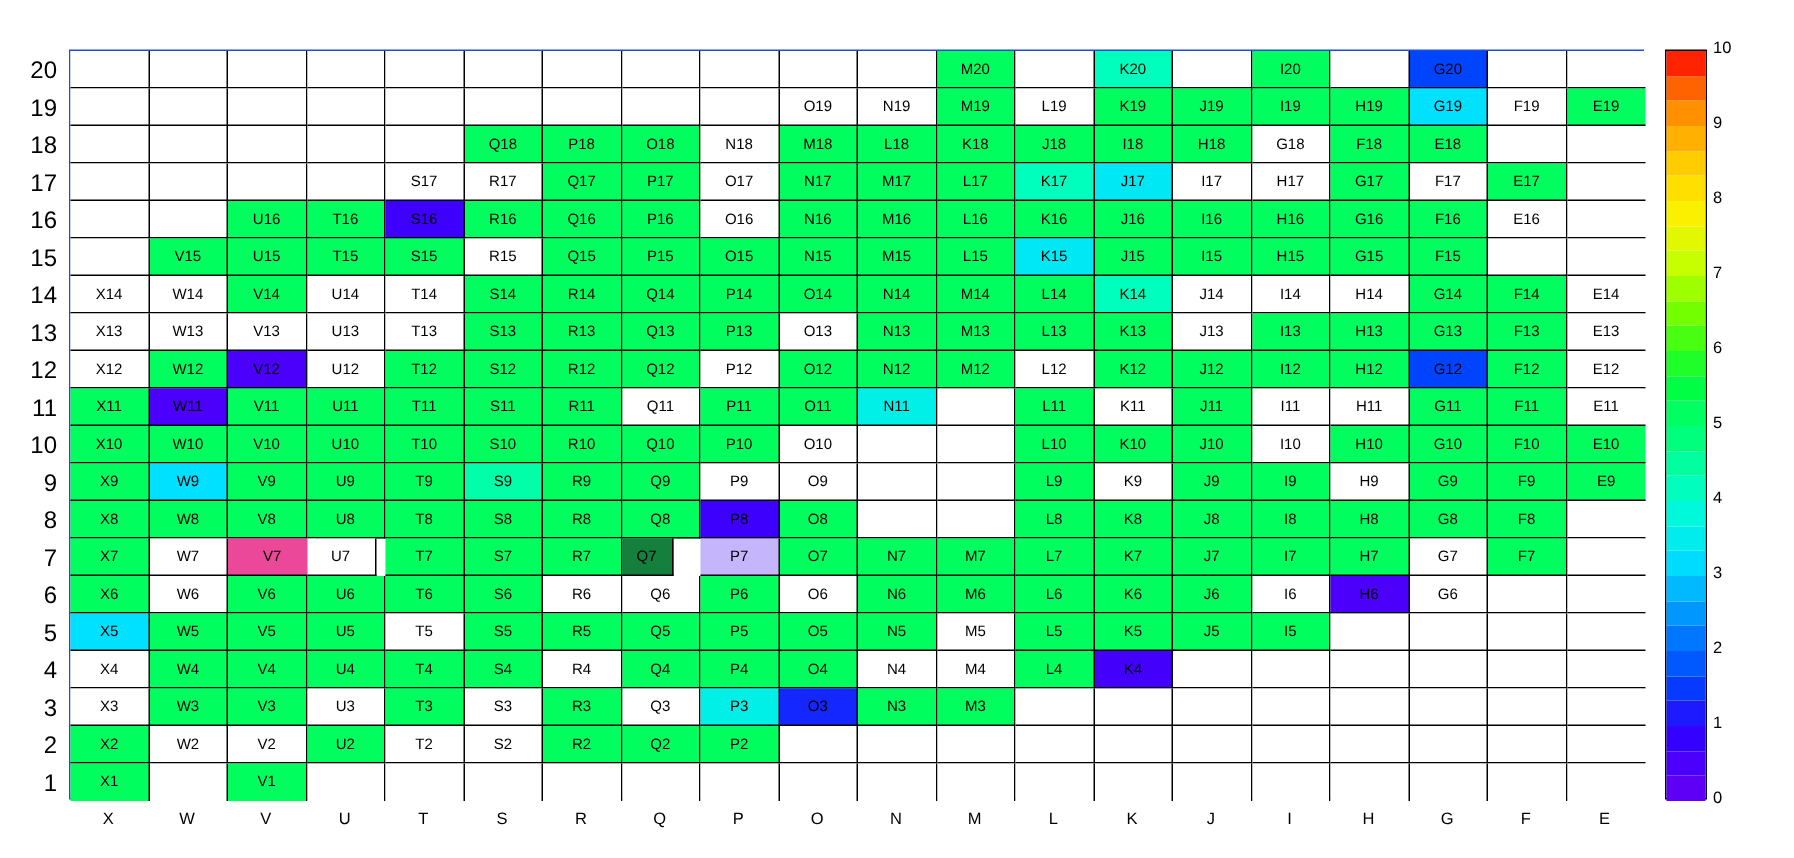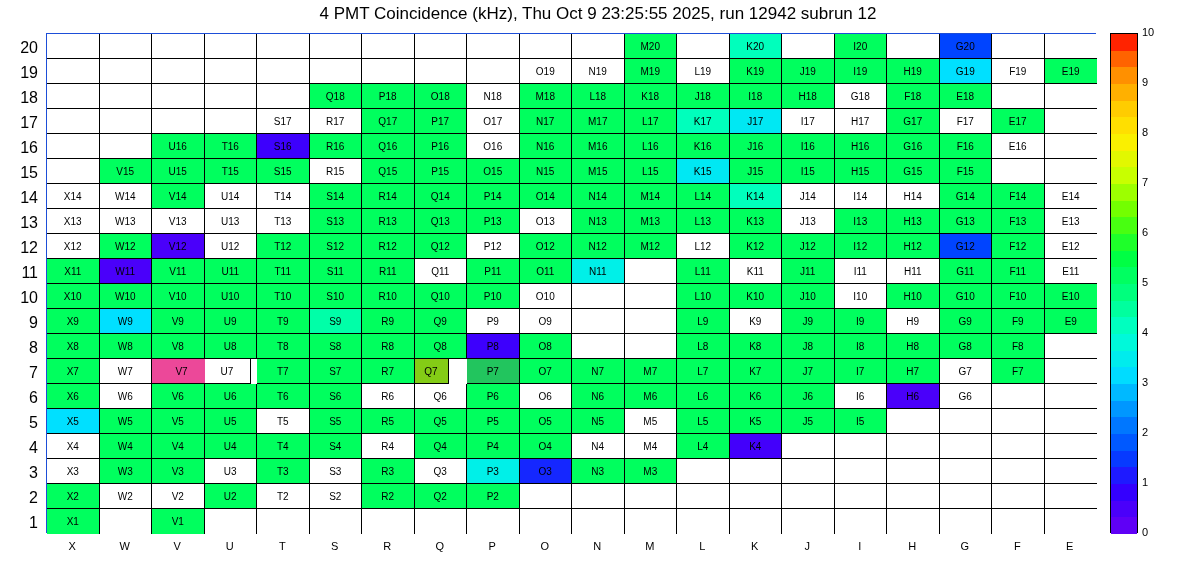--- a/index.html
+++ b/index.html
@@ -46,21 +46,20 @@
   .cseg{position:absolute;left:0;width:100%;}
   .cbtick{
     position:absolute;left:1142px;font-size:11px;color:#000;
   }
 </style>
 </head>
 <body>
 
 <div id="root">
 
-  <div class="title">4 PMT Coincidence (kHz), Thu Oct  9 23:25:55 2025, run 12942 subrun 12</div>
 
   <div id="plot">
     <div class="cellgrid" id="cellgrid">
         <div class="cell" style="left: 0px; top: 0px; width: 52.5px; height: 25px; background: rgb(255, 255, 255);"></div>
         <div class="cell" style="left: 52.5px; top: 0px; width: 52.5px; height: 25px; background: rgb(255, 255, 255);"></div>
         <div class="cell" style="left: 105px; top: 0px; width: 52.5px; height: 25px; background: rgb(255, 255, 255);"></div>
         <div class="cell" style="left: 157.5px; top: 0px; width: 52.5px; height: 25px; background: rgb(255, 255, 255);"></div>
         <div class="cell" style="left: 210px; top: 0px; width: 52.5px; height: 25px; background: rgb(255, 255, 255);"></div>
         <div class="cell" style="left: 262.5px; top: 0px; width: 52.5px; height: 25px; background: rgb(255, 255, 255);"></div>
         <div class="cell" style="left: 315px; top: 0px; width: 52.5px; height: 25px; background: rgb(255, 255, 255);"></div>
@@ -317,22 +316,22 @@
         <div class="cell" style="left: 892.5px; top: 300px; width: 52.5px; height: 25px; background: rgb(0, 255, 94);">G8</div>
         <div class="cell" style="left: 945px; top: 300px; width: 52.5px; height: 25px; background: rgb(0, 255, 94);">F8</div>
         <div class="cell lastcol" style="left: 997.5px; top: 300px; width: 52.5px; height: 25px; background: rgb(255, 255, 255);"></div>
         <div class="cell" style="left: 0px; top: 325px; width: 52.5px; height: 25px; background: rgb(0, 255, 94);">X7</div>
         <div class="cell" style="left: 52.5px; top: 325px; width: 52.5px; height: 25px; background: rgb(255, 255, 255);">W7</div>
         <div class="cell" style="left: 105px; top: 325px; width: 60px; height: 25px; background: #ec4899; text-align: center;">V7</div>
         <div class="cell" style="left: 157.5px; top: 325px; width: 46px; height: 25px; background: rgb(255, 255, 255);">U7</div>
         <div class="cell" style="left: 210px; top: 325px; width: 52.5px; height: 25px; background: rgb(0, 255, 94);">T7</div>
         <div class="cell" style="left: 262.5px; top: 325px; width: 52.5px; height: 25px; background: rgb(0, 255, 94);">S7</div>
         <div class="cell" style="left: 315px; top: 325px; width: 52.5px; height: 25px; background: rgb(0, 255, 94);">R7</div>
-        <div class="cell" style="left: 367.5px; top: 325px; width: 34px; height: 25px; background: #84cc16;">Q7</div>
-        <div class="cell" style="left: 420px; top: 325px; width: 52.5px; height: 25px; background: #22c55e;">P7</div>
+        <div class="cell" style="left: 367.5px; top: 325px; width: 34px; height: 25px; background: #15803d;">Q7</div>
+        <div class="cell" style="left: 420px; top: 325px; width: 52.5px; height: 25px; background: #c4b5fd;">P7</div>
         <div class="cell" style="left: 472.5px; top: 325px; width: 52.5px; height: 25px; background: rgb(0, 255, 94);">O7</div>
         <div class="cell" style="left: 525px; top: 325px; width: 52.5px; height: 25px; background: rgb(0, 255, 94);">N7</div>
         <div class="cell" style="left: 577.5px; top: 325px; width: 52.5px; height: 25px; background: rgb(0, 255, 94);">M7</div>
         <div class="cell" style="left: 630px; top: 325px; width: 52.5px; height: 25px; background: rgb(0, 255, 94);">L7</div>
         <div class="cell" style="left: 682.5px; top: 325px; width: 52.5px; height: 25px; background: rgb(0, 255, 94);">K7</div>
         <div class="cell" style="left: 735px; top: 325px; width: 52.5px; height: 25px; background: rgb(0, 255, 94);">J7</div>
         <div class="cell" style="left: 787.5px; top: 325px; width: 52.5px; height: 25px; background: rgb(0, 255, 94);">I7</div>
         <div class="cell" style="left: 840px; top: 325px; width: 52.5px; height: 25px; background: rgb(0, 255, 94);">H7</div>
         <div class="cell" style="left: 892.5px; top: 325px; width: 52.5px; height: 25px; background: rgb(255, 255, 255);">G7</div>
         <div class="cell" style="left: 945px; top: 325px; width: 52.5px; height: 25px; background: rgb(0, 255, 94);">F7</div>

